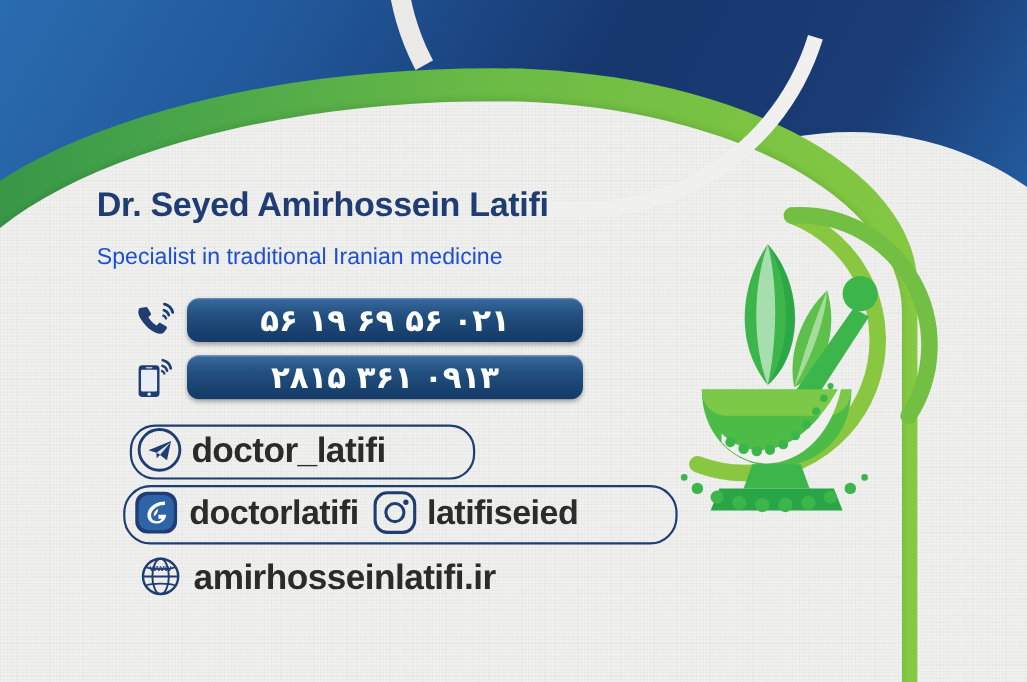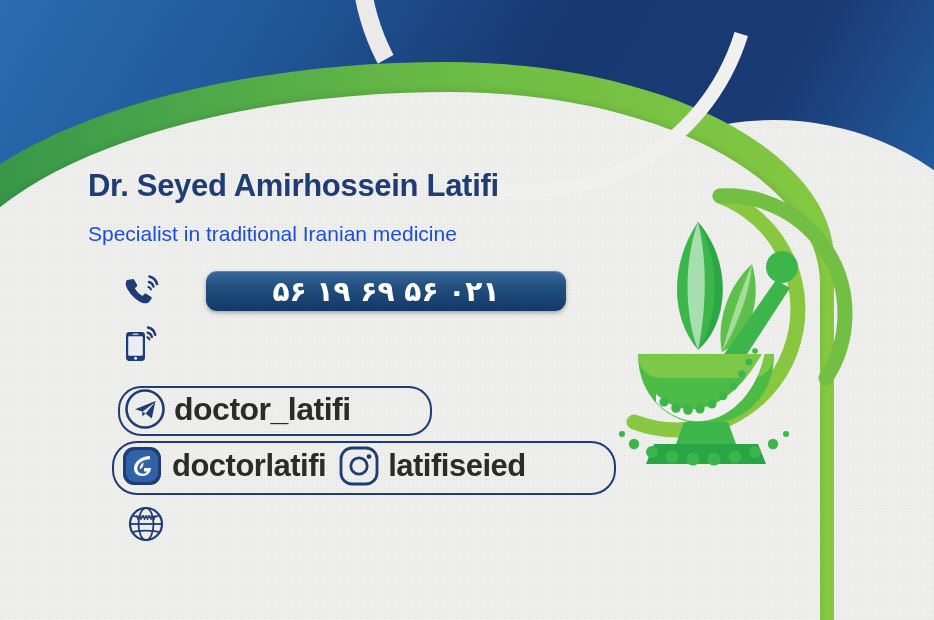--- a/index.html
+++ b/index.html
@@ -151,21 +151,20 @@
     font-size: 21px;
     color: #1d4ed8;
     white-space: nowrap;
   }
 
   
   .phone-row {
     position: absolute;
     display: flex;
     align-items: center;
-    gap: 36px;
   }
   #phone-row-1 { left: 120px; top: 270px; }
   #phone-row-2 { left: 120px; top: 322px; }
 
   .phone-icon {
     width: 40px;
     height: 42px;
     display: flex;
     align-items: center;
     justify-content: center;
@@ -290,20 +289,21 @@
         <svg width="38" height="40" viewBox="0 0 38 40">
           <rect x="5" y="9" width="19" height="29" rx="3.4" fill="#1f3d72"></rect>
           <rect x="7.2" y="13.2" width="14.6" height="19.6" rx="1" fill="#e9eef5"></rect>
           <rect x="11.5" y="10.6" width="6" height="1.4" rx="0.7" fill="#b9c6da"></rect>
           <circle cx="14.6" cy="35.3" r="1.5" fill="#e9eef5"></circle>
           <path d="M27 4.5 C31 5.4 33.4 7.8 34.2 11.8" stroke="#1f3d72" stroke-width="2.5" fill="none" stroke-linecap="round"></path>
           <path d="M26.6 9.6 C29 10.2 30.3 11.6 30.9 14" stroke="#1f3d72" stroke-width="2.3" fill="none" stroke-linecap="round"></path>
           <path d="M26.3 14.3 C27.5 14.6 28.1 15.3 28.4 16.5" stroke="#1f3d72" stroke-width="2.1" fill="none" stroke-linecap="round"></path>
         </svg>
       </span>
+      <span class="pill">۰۹۱۳  ۳۶۱  ۲۸۱۵</span>
     </div>
 
     <div class="social-box-tg"></div>
     <div class="social-box-two"></div>
 
     <div class="social-row" id="row-telegram">
       <span class="ic">
         <svg width="42" height="42" viewBox="0 0 42 42">
           <circle cx="21" cy="21" r="18.5" fill="none" stroke="#1f3d72" stroke-width="2.6"></circle>
           <path d="M11 21.3 L31.5 13 L27.8 30.5 L21.5 25.6 L18.4 28.6 L18.2 23.6 Z" fill="#1f3d72"></path>
@@ -340,20 +340,21 @@
       <span class="ic">
         <svg width="44" height="44" viewBox="0 0 44 44">
           <circle cx="22" cy="22" r="16" fill="none" stroke="#1f3d72" stroke-width="2.2"></circle>
           <ellipse cx="22" cy="22" rx="7.5" ry="16" fill="none" stroke="#1f3d72" stroke-width="1.8"></ellipse>
           <line x1="6" y1="22" x2="38" y2="22" stroke="#1f3d72" stroke-width="1.8"></line>
           <path d="M8.5 13.5 C13 16 31 16 35.5 13.5" fill="none" stroke="#1f3d72" stroke-width="1.6"></path>
           <path d="M8.5 30.5 C13 28 31 28 35.5 30.5" fill="none" stroke="#1f3d72" stroke-width="1.6"></path>
           <text x="22" y="17.5" font-family="'Liberation Sans', sans-serif" font-size="8.4" font-weight="bold" fill="#1f3d72" text-anchor="middle">www</text>
         </svg>
       </span>
+      <span class="handle">amirhosseinlatifi.ir</span>
     </div>
 
     <div class="logo-wrap">
       <svg width="280" height="290" viewBox="0 0 280 290">
 
         <path d="M140 14
                  A118 118 0 1 1 54 240" fill="none" stroke="#8ac741" stroke-width="15" stroke-linecap="round"></path>
         <path d="M140 14 A118 118 0 0 1 246 196" fill="none" stroke="#72bf44" stroke-width="15" stroke-linecap="round"></path>
 
         <path d="M118 40 C92 78 88 132 118 168 C150 138 150 78 118 40 Z" fill="#3cb54a"></path>

